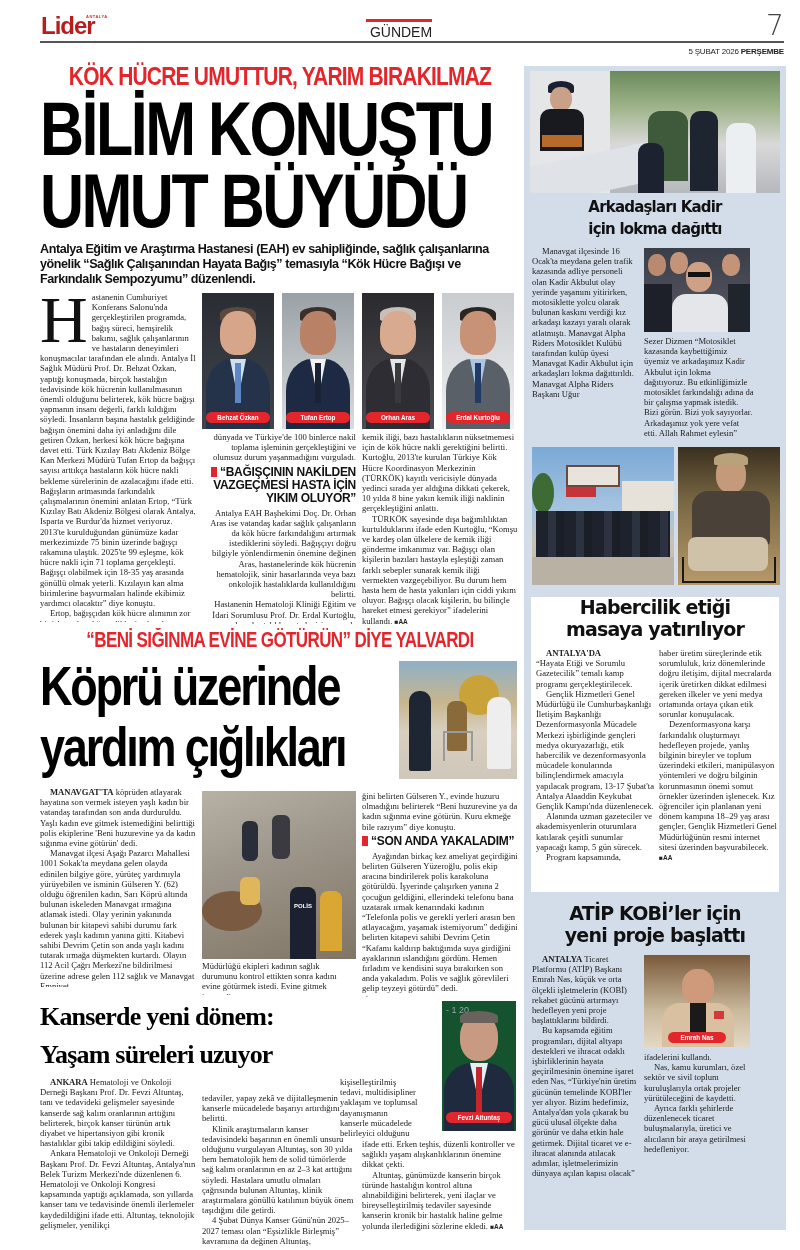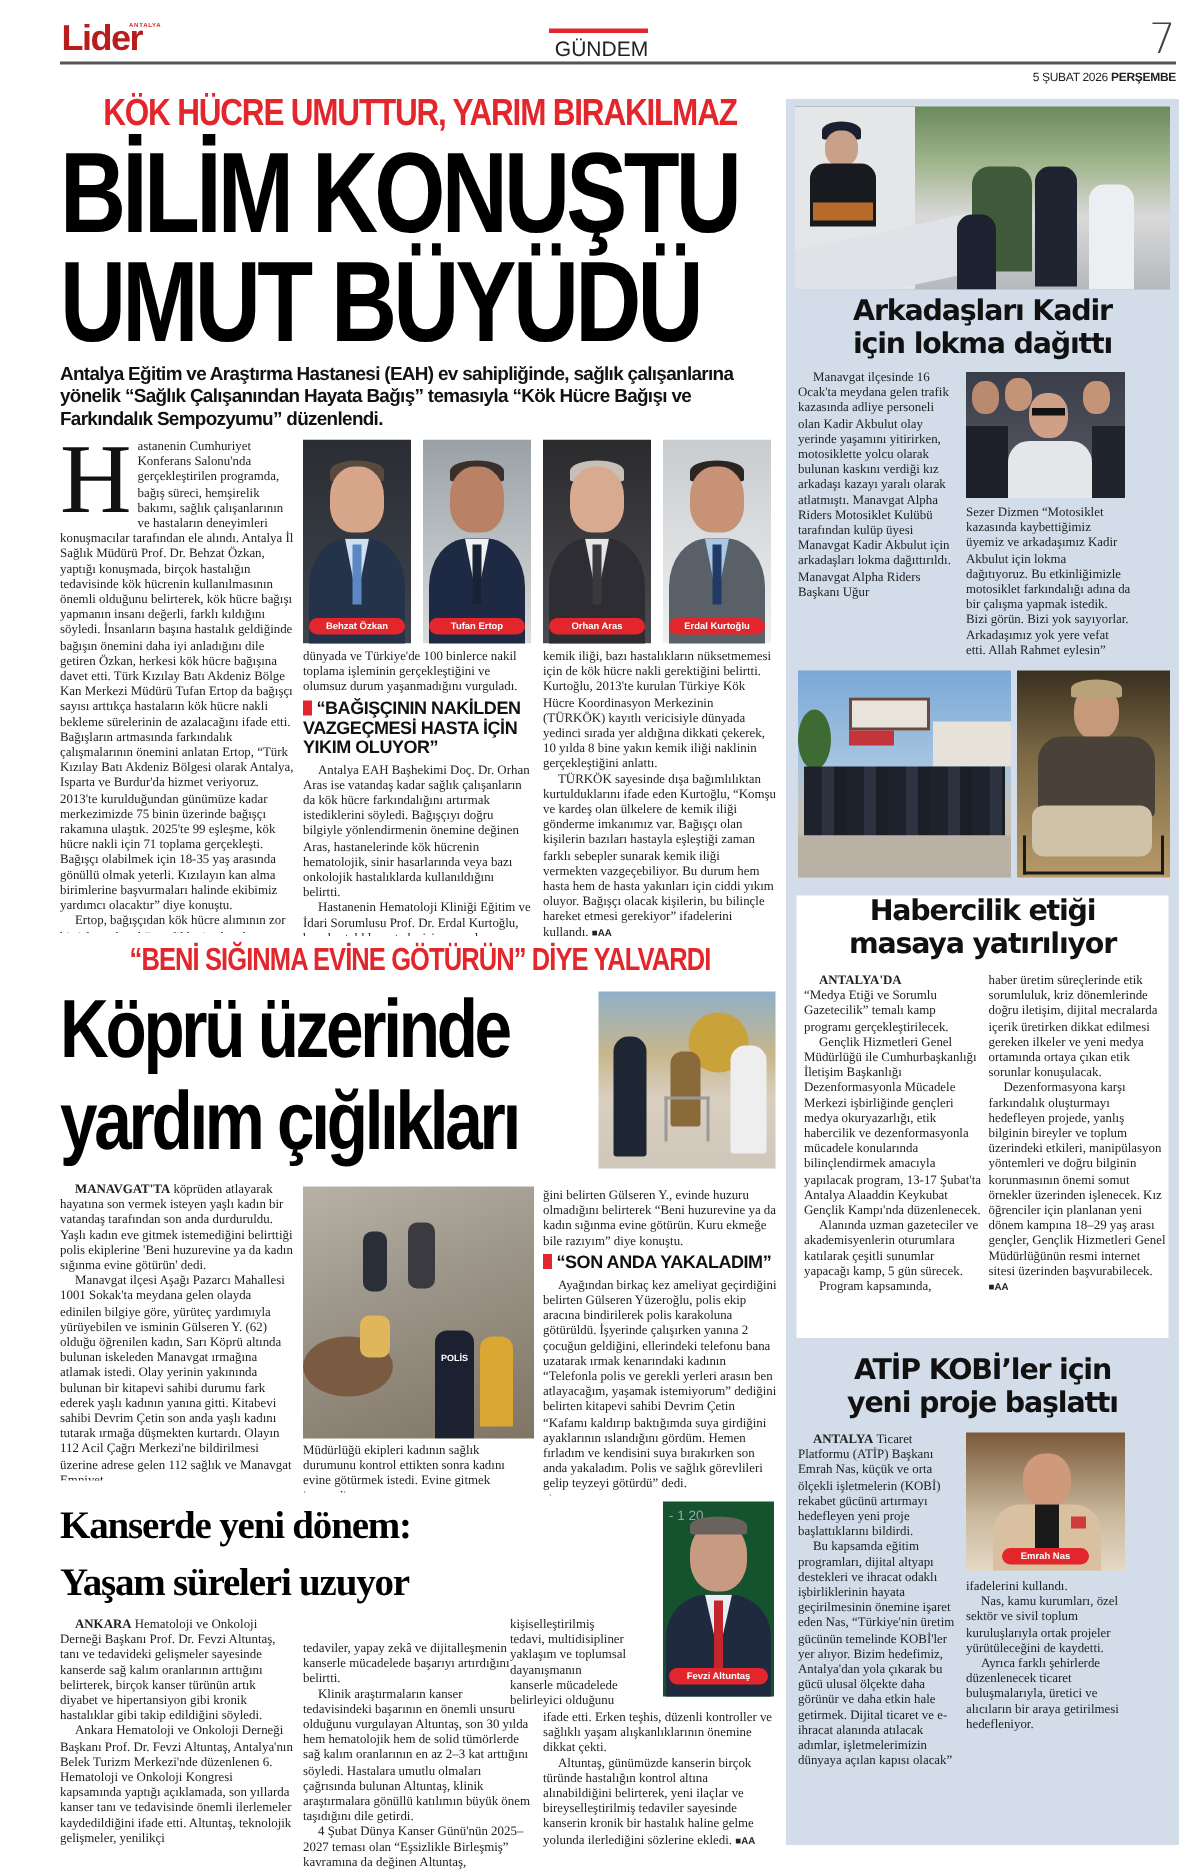--- a/index.html
+++ b/index.html
@@ -111,21 +111,21 @@
 <div class="portrait" style="left:442px;">
   <div class="bg" style="background:linear-gradient(#c9cccf,#eef0f1);"></div>
   <div class="hair" style="background:#2c2622;"></div>
     <div class="head" style="background:#c89276;"></div>
   <div class="suit" style="background:#5a6068;"></div>
     <div class="shirt" style="background:#a9c8e6;"></div>
     <div class="tie" style="background:#213a66;"></div>
   <div class="name-tag">Erdal Kurtoğlu</div>
 </div>
 
-<div class="abs body" style="left:202px; top:432px; width:154px; height:192px; overflow:hidden;">
+<div class="abs body" style="left:202px; top:432px; width:154px; height:192px; overflow:hidden;text-align:right;">
   <p class="noindent">dünyada ve Türkiye'de 100 binlerce nakil toplama işleminin gerçekleştiğini ve olumsuz durum yaşanmadığını vurguladı.</p>
   <div class="sub-h"><span class="mark"></span><span>“BAĞIŞÇININ NAKİLDEN VAZGEÇMESİ HASTA İÇİN YIKIM OLUYOR”</span></div>
   <p>Antalya EAH Başhekimi Doç. Dr. Orhan Aras ise vatandaş kadar sağlık çalışanların da kök hücre farkındalığını artırmak istediklerini söyledi. Bağışçıyı doğru bilgiyle yönlendirmenin önemine değinen Aras, hastanelerinde kök hücrenin hematolojik, sinir hasarlarında veya bazı onkolojik hastalıklarda kullanıldığını belirtti.</p>
   <p>Hastanenin Hematoloji Kliniği Eğitim ve İdari Sorumlusu Prof. Dr. Erdal Kurtoğlu, bazı hastalıkların tedavisi sırasında</p>
 </div>
 
 <div class="abs body" style="left:362px; top:432px; width:156px; height:192px; overflow:hidden;">
   <p class="noindent">kemik iliği, bazı hastalıkların nüksetmemesi için de kök hücre nakli gerektiğini belirtti. Kurtoğlu, 2013'te kurulan Türkiye Kök Hücre Koordinasyon Merkezinin (TÜRKÖK) kayıtlı vericisiyle dünyada yedinci sırada yer aldığına dikkati çekerek, 10 yılda 8 bine yakın kemik iliği naklinin gerçekleştiğini anlattı.</p>
   <p><span>TÜRKÖK sayesinde dışa bağımlılıktan kurtulduklarını ifade eden Kurtoğlu, “Komşu ve kardeş olan ülkelere de kemik iliği gönderme imkanımız var. Bağışçı olan kişilerin bazıları hastayla eşleştiği zaman farklı sebepler sunarak kemik iliği vermekten vazgeçebiliyor. Bu durum hem hasta hem de hasta yakınları için ciddi yıkım oluyor. Bağışçı olacak kişilerin, bu bilinçle hareket etmesi gerekiyor” ifadelerini kullandı.</span> <span class="src">AA</span></p>
 </div>
@@ -211,21 +211,21 @@
   <div style="position:absolute; left:20px; top:16px; width:22px; height:24px; background:#c9a088; border-radius:45%;"></div>
   <div style="position:absolute; left:10px; top:38px; width:44px; height:42px; background:#181a20; border-radius:10px 10px 0 0;"></div>
   <div style="position:absolute; left:12px; top:64px; width:40px; height:12px; background:#b86a2a;"></div>
   <div style="position:absolute; left:0; top:82px; width:130px; height:40px; background:#dfe3e8; transform:skewY(-12deg);"></div>
   <div style="position:absolute; left:118px; top:40px; width:40px; height:70px; background:#3e5a3a; border-radius:12px 12px 0 0;"></div>
   <div style="position:absolute; left:108px; top:72px; width:26px; height:50px; background:#1c2230; border-radius:10px 10px 0 0;"></div>
   <div style="position:absolute; left:160px; top:40px; width:28px; height:80px; background:#1e2430; border-radius:10px 10px 0 0;"></div>
   <div style="position:absolute; left:196px; top:52px; width:30px; height:70px; background:#eceff2; border-radius:10px 10px 0 0;"></div>
 </div>
 
-<div class="rhead" style="left:524px; top:196px; width:262px; font-size:19px; line-height:22px;">
+<div class="rhead" style="left:524px; top:196px; width:262px; font-size:15px; line-height:22px;">
   <div>Arkadaşları Kadir</div>
   <div>için lokma dağıttı</div>
 </div>
 
 <div class="abs body" style="left:532px; top:246px; width:106px; height:196px; overflow:hidden;">
   <p>Manavgat ilçesinde 16 Ocak'ta meydana gelen trafik kazasında adliye personeli olan Kadir Akbulut olay yerinde yaşamını yitirirken, motosiklette yolcu olarak bulunan kaskını verdiği kız arkadaşı kazayı yaralı olarak atlatmıştı. Manavgat Alpha Riders Motosiklet Kulübü tarafından kulüp üyesi Manavgat Kadir Akbulut için arkadaşları lokma dağıttırıldı. Manavgat Alpha Riders Başkanı Uğur</p>
 </div>
 
 <div class="photo" style="left:644px; top:248px; width:106px; height:84px; background:linear-gradient(180deg,#3a3e48 0%,#5a5c66 100%);">
   <div style="position:absolute; left:4px; top:6px; width:18px; height:22px; border-radius:45%; background:#b98a70;"></div>
@@ -260,21 +260,21 @@
 </div>
 
 <div class="rbox" style="top:592px; height:308px;"></div>
 <div class="white-card" style="left:531px; top:597px; width:248px; height:295px;"></div>
 <div class="rhead" style="left:531px; top:596px; width:248px; font-size:19px; line-height:22px;">
   <div>Habercilik etiği</div>
   <div>masaya yatırılıyor</div>
 </div>
 <div class="abs body" style="left:536px; top:648px; width:118px; height:242px; overflow:hidden;">
   <p><span class="lead">ANTALYA'DA</span></p>
-  <p class="noindent">“Medya Etiği ve Sorumlu Gazetecilik” temalı kamp programı gerçekleştirilecek.</p>
+  <p class="noindent">“Hayata Etiği ve Sorumlu Gazetecilik” temalı kamp programı gerçekleştirilecek.</p>
   <p>Gençlik Hizmetleri Genel Müdürlüğü ile Cumhurbaşkanlığı İletişim Başkanlığı Dezenformasyonla Mücadele Merkezi işbirliğinde gençleri medya okuryazarlığı, etik habercilik ve dezenformasyonla mücadele konularında bilinçlendirmek amacıyla yapılacak program, 13-17 Şubat'ta Antalya Alaaddin Keykubat Gençlik Kampı'nda düzenlenecek.</p>
   <p>Alanında uzman gazeteciler ve akademisyenlerin oturumlara katılarak çeşitli sunumlar yapacağı kamp, 5 gün sürecek.</p>
   <p>Program kapsamında,</p>
 </div>
 <div class="abs body" style="left:659px; top:648px; width:118px; height:242px; overflow:hidden;">
   <p class="noindent">haber üretim süreçlerinde etik sorumluluk, kriz dönemlerinde doğru iletişim, dijital mecralarda içerik üretirken dikkat edilmesi gereken ilkeler ve yeni medya ortamında ortaya çıkan etik sorunlar konuşulacak.</p>
   <p><span>Dezenformasyona karşı farkındalık oluşturmayı hedefleyen projede, yanlış bilginin bireyler ve toplum üzerindeki etkileri, manipülasyon yöntemleri ve doğru bilginin korunmasının önemi somut örnekler üzerinden işlenecek. Kız öğrenciler için planlanan yeni dönem kampına 18–29 yaş arası gençler, Gençlik Hizmetleri Genel Müdürlüğünün resmi internet sitesi üzerinden başvurabilecek.</span> <span class="src">AA</span></p>
 </div>
 
 <div class="rbox" style="top:900px; height:330px;"></div>

